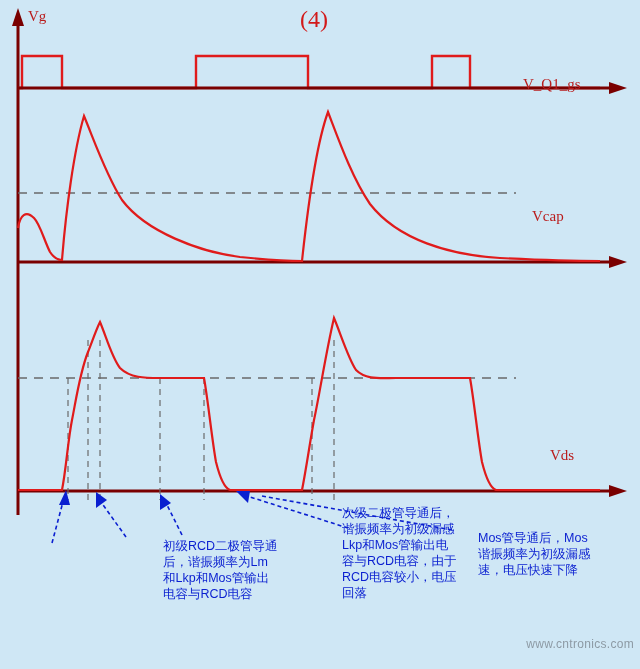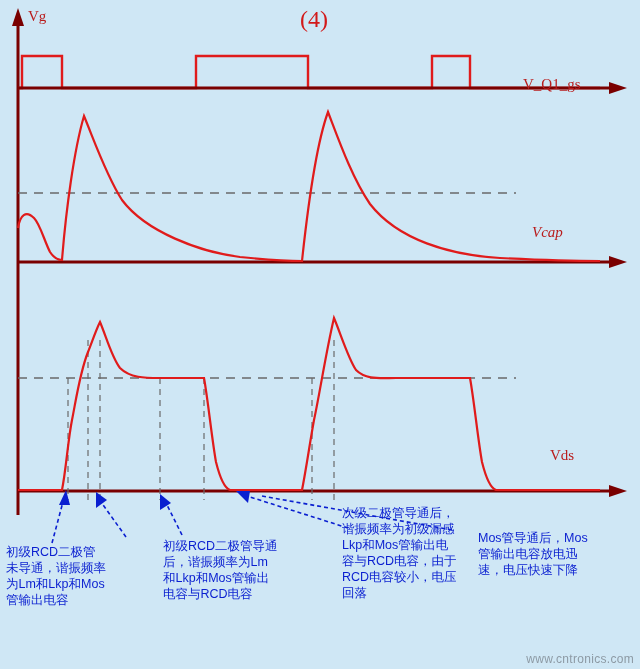--- a/index.html
+++ b/index.html
@@ -28,21 +28,21 @@
   .note{
     position:absolute;
     color:#0a1fd0;
     font-size:12.5px;
     line-height:16px;
     font-family:"Liberation Sans", sans-serif;
     white-space:pre-wrap;
   }
   .watermark{
     position:absolute;
-    right:6px;bottom:3px;
+    right:6px;bottom:18px;
     color:#8d9aa4;
     font-size:12px;
     font-family:"Liberation Sans", sans-serif;
     letter-spacing:.3px;
   }
 </style>
 </head>
 <body>
 
 <div id="stage">
@@ -116,39 +116,35 @@
       <line x1="452" y1="530" x2="262" y2="496" stroke="#0a1fd0" stroke-width="1.6" stroke-dasharray="4,3"></line>
     </g>
   </svg>
 
   <div class="fig-number" style="left:300px;top:6px;">(4)</div>
 
   <div class="axis-label" style="left:28px;top:8px;">Vg</div>
 
   <div class="axis-label" style="left:523px;top:76px;text-align:center;">V_Q1_gs</div>
 
-  <div class="axis-label" style="left:532px;top:224px;font-style:italic;">Vcap</div>
+  <div class="axis-label" style="left:532px;top:208px;">Vcap</div>
 
   <div class="axis-label" style="left:550px;top:447px;">Vds</div>
 
-  <div class="note" style="left:6px;top:544px;width:118px;">初级RCD二极管
-未导通，谐振频率
-为Lm和Lkp和Mos
-管输出电容</div>
 
   <div class="note" style="left:143px;top:538px;width:130px;margin-left:20px;">初级RCD二极管导通
 后，谐振频率为Lm
 和Lkp和Mos管输出
 电容与RCD电容</div>
 
   <div class="note" style="left:342px;top:505px;width:130px;">次级二极管导通后，
 谐振频率为初级漏感
 Lkp和Mos管输出电
 容与RCD电容，由于
 RCD电容较小，电压
 回落</div>
 
   <div class="note" style="left:478px;top:530px;width:132px;">Mos管导通后，Mos
-管输出电容放电迅
+谐振频率为初级漏感
 速，电压快速下降</div>
 
   <div class="watermark">www.cntronics.com</div>
 </div>
 
 </body></html>

